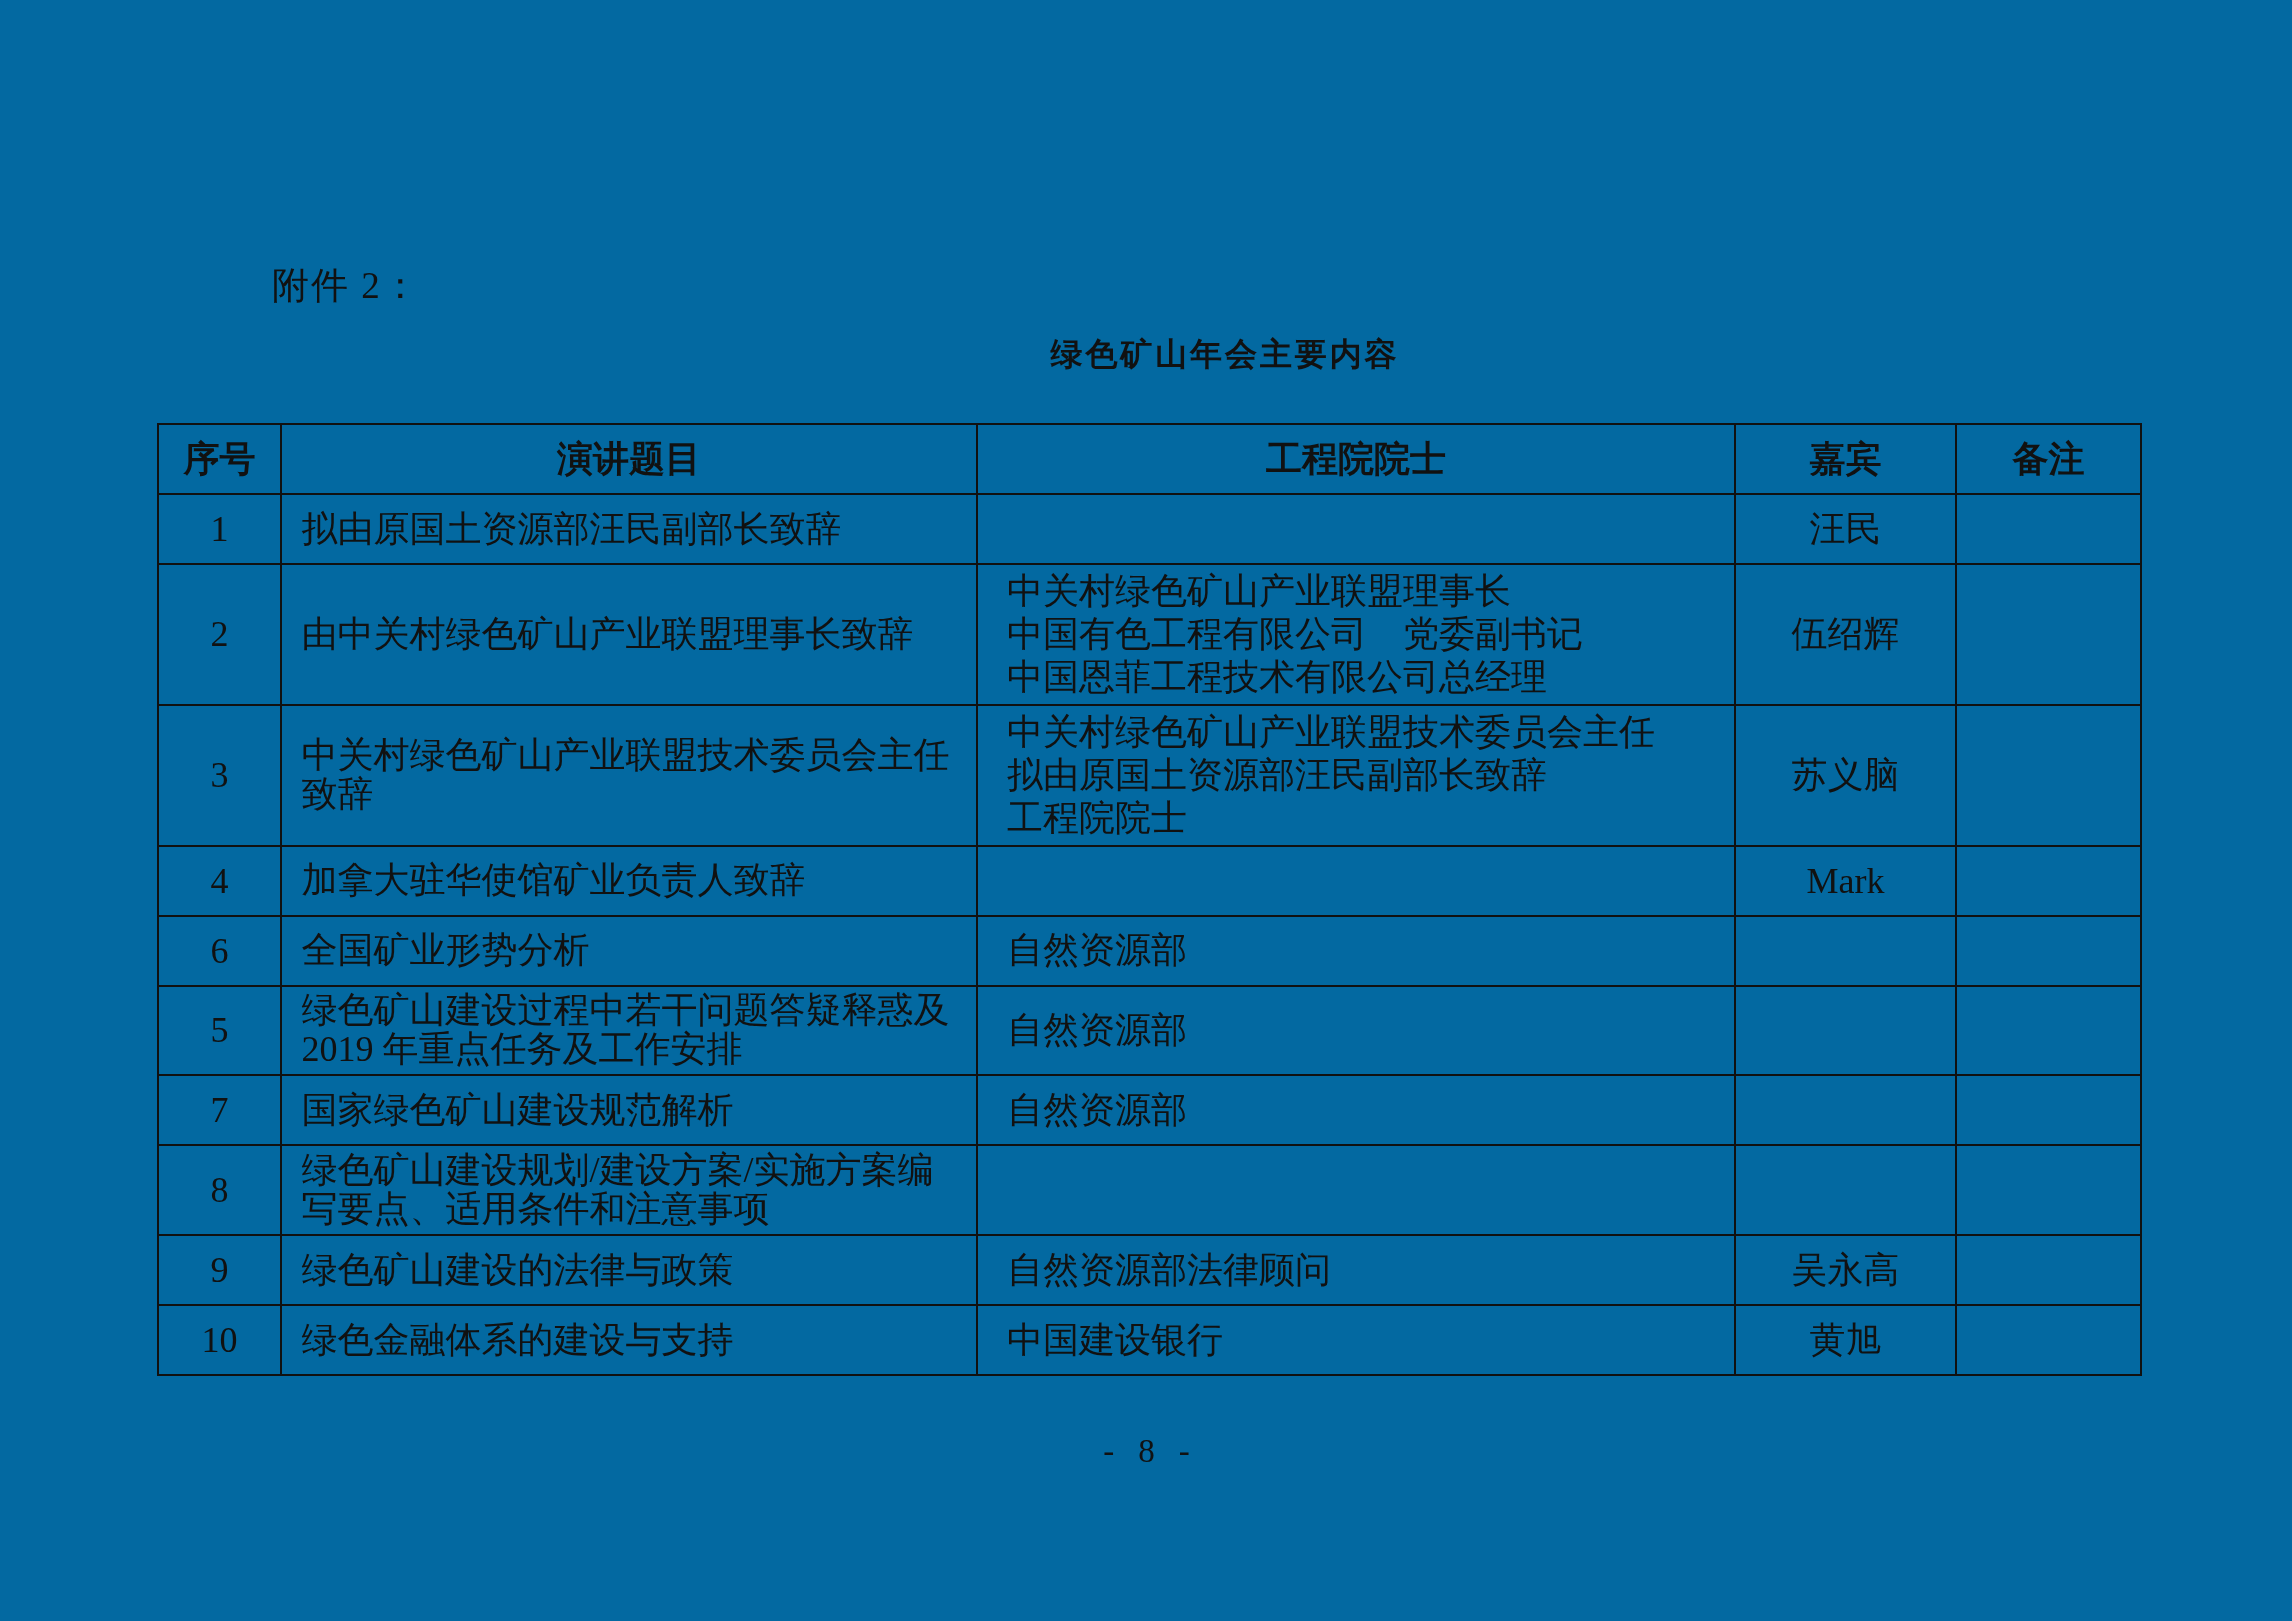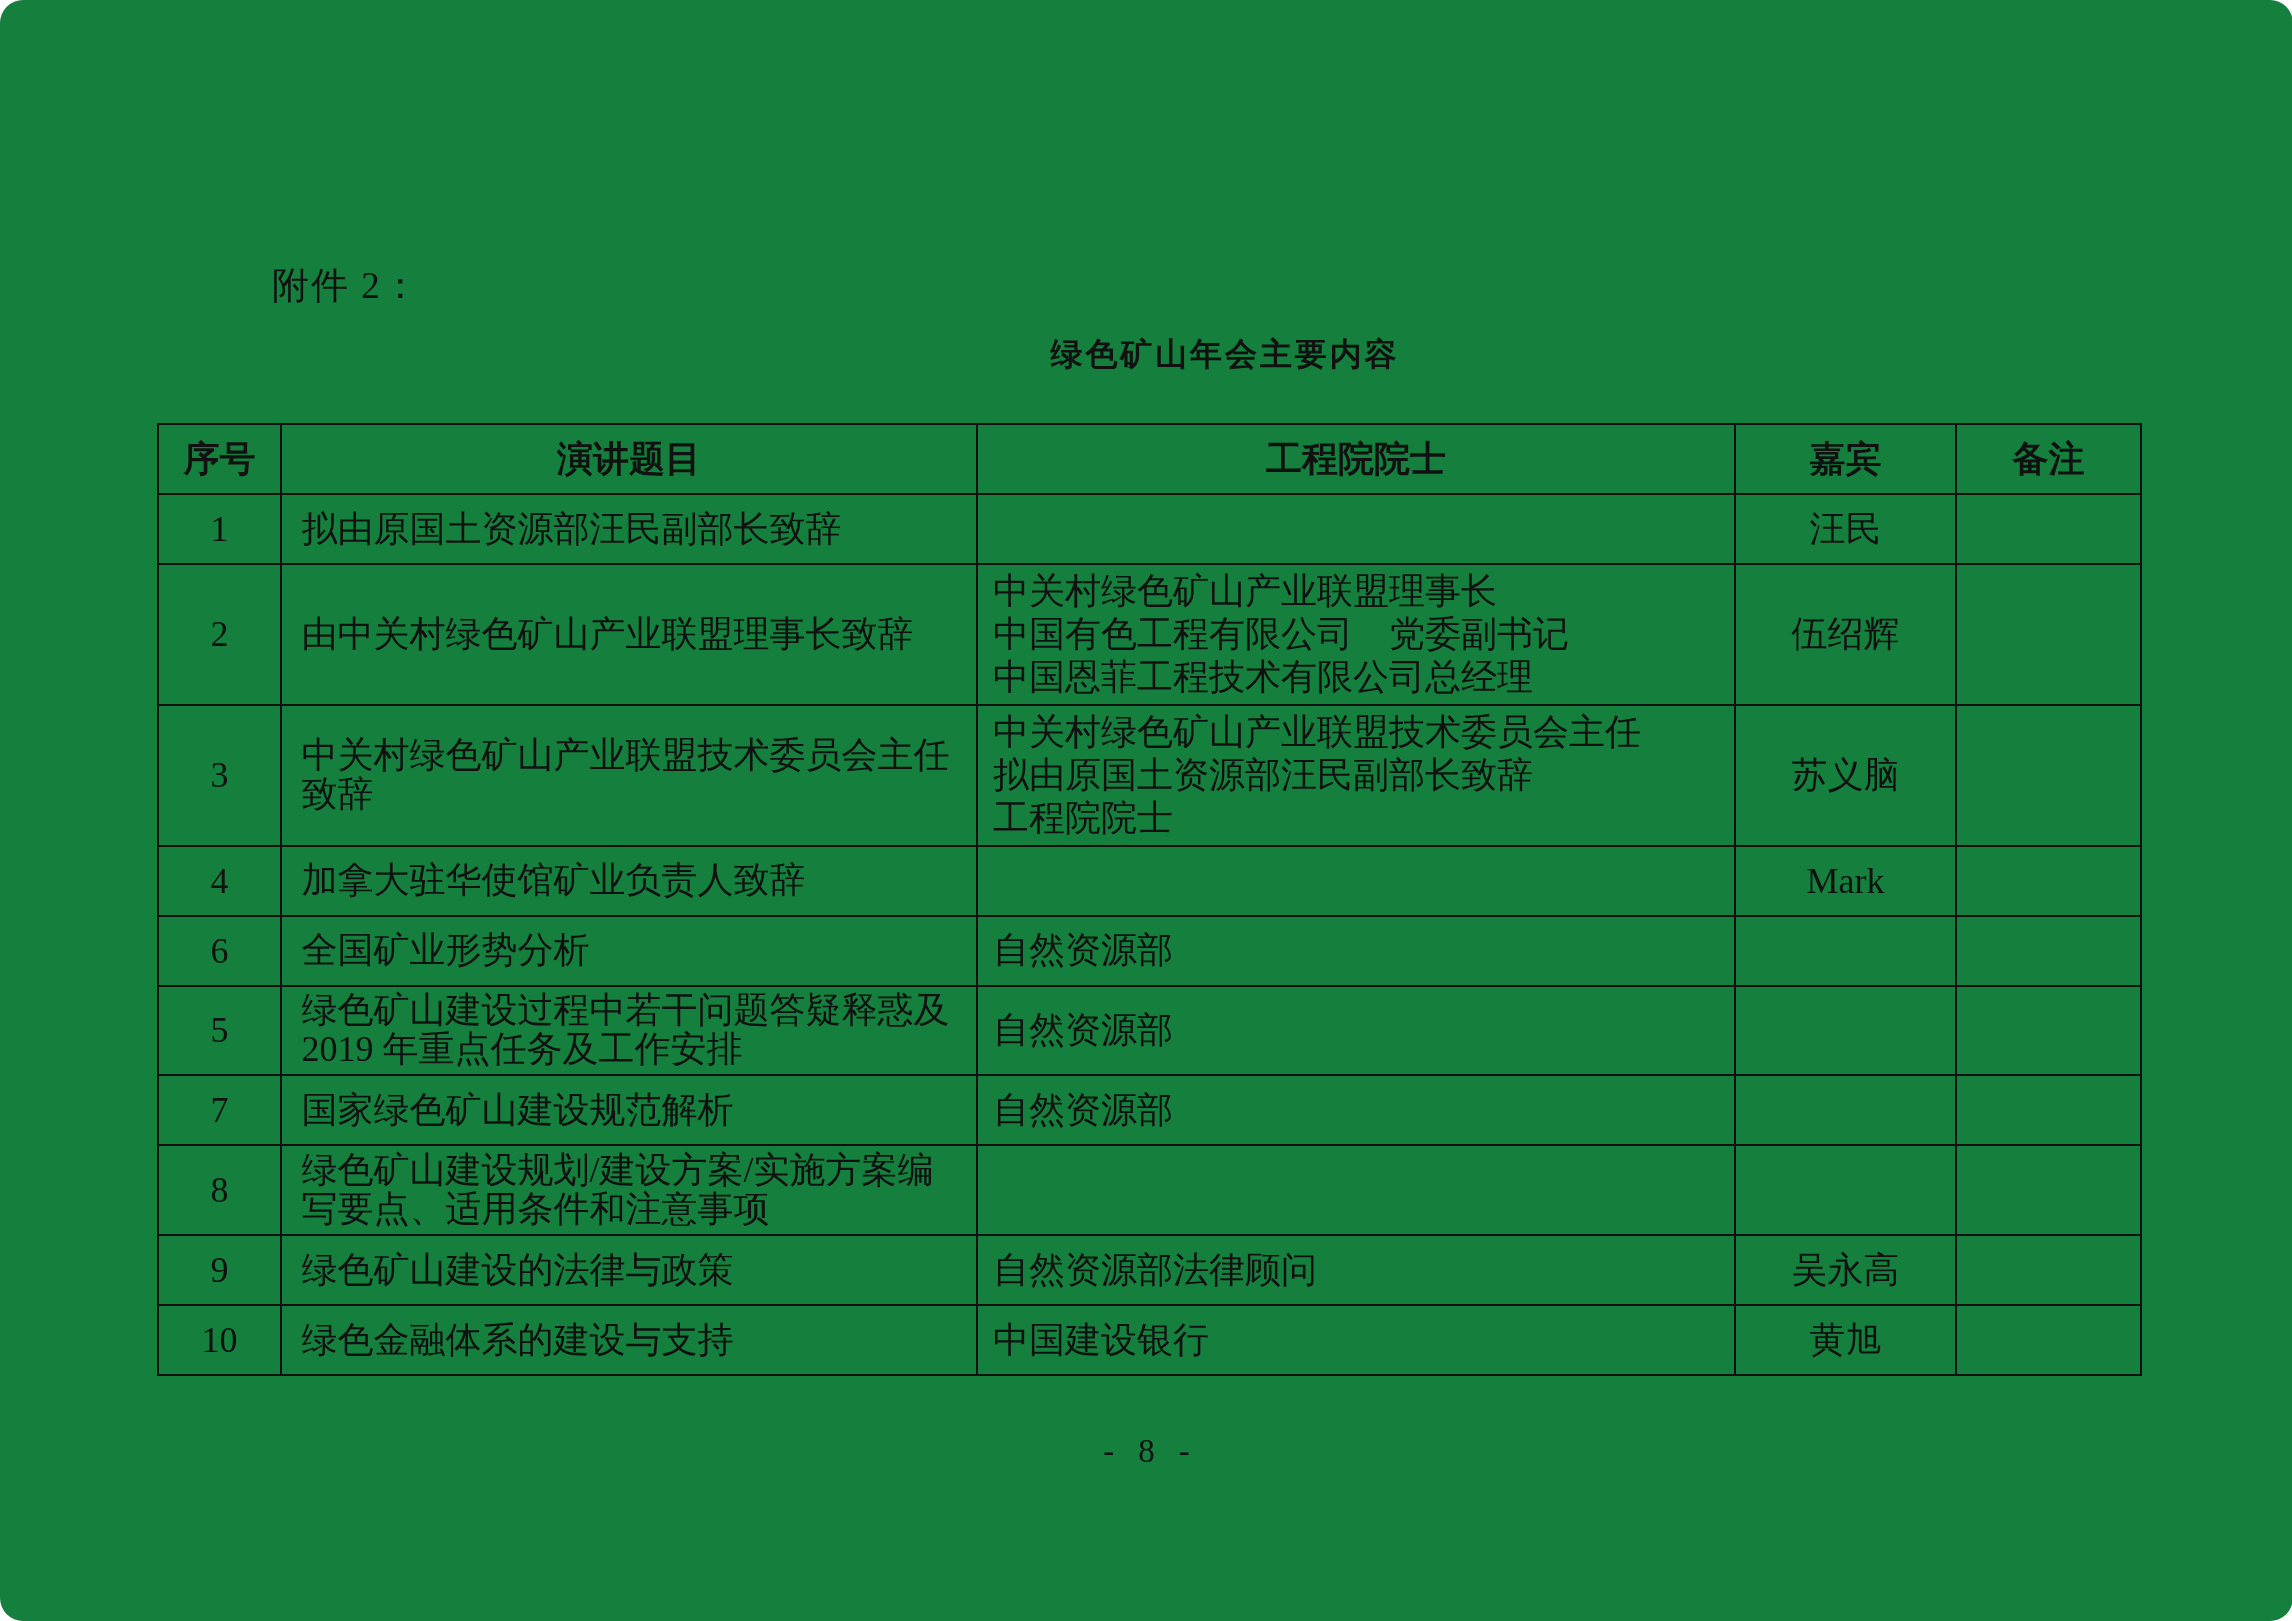--- a/index.html
+++ b/index.html
@@ -7,23 +7,22 @@
   body {
     width: 2293px;
     height: 1621px;
     position: relative;
     font-family: "Liberation Serif", "DejaVu Serif", serif;
     color: #111111;
   }
   .page {
     position: absolute;
     inset: 0;
-    background: #15803d;
+    background: #0369a1;
     overflow: hidden;
-    border-radius: 23px;
   }
   .attachment-label {
     position: absolute;
     left: 272px;
     top: 261px;
     font-size: 37px;
     letter-spacing: 2px;
     white-space: pre;
   }
   .doc-title {
@@ -66,21 +65,21 @@
   col.col-remark { width: 185px; }
   td.cell-topic {
     text-align: left;
     padding-left: 19.6px;
     padding-right: 15.7px;
     line-height: 39px;
     white-space: pre-wrap;
   }
   td.cell-unit {
     text-align: left;
-    padding-left: 15px;
+    padding-left: 29px;
     padding-right: 11.8px;
     line-height: 39px;
     white-space: pre-wrap;
   }
   .unit-line { line-height: 39px; padding: 2px 0; }
   .page-number {
     position: absolute;
     left: 0;
     top: 1433px;
     width: 2293px;

